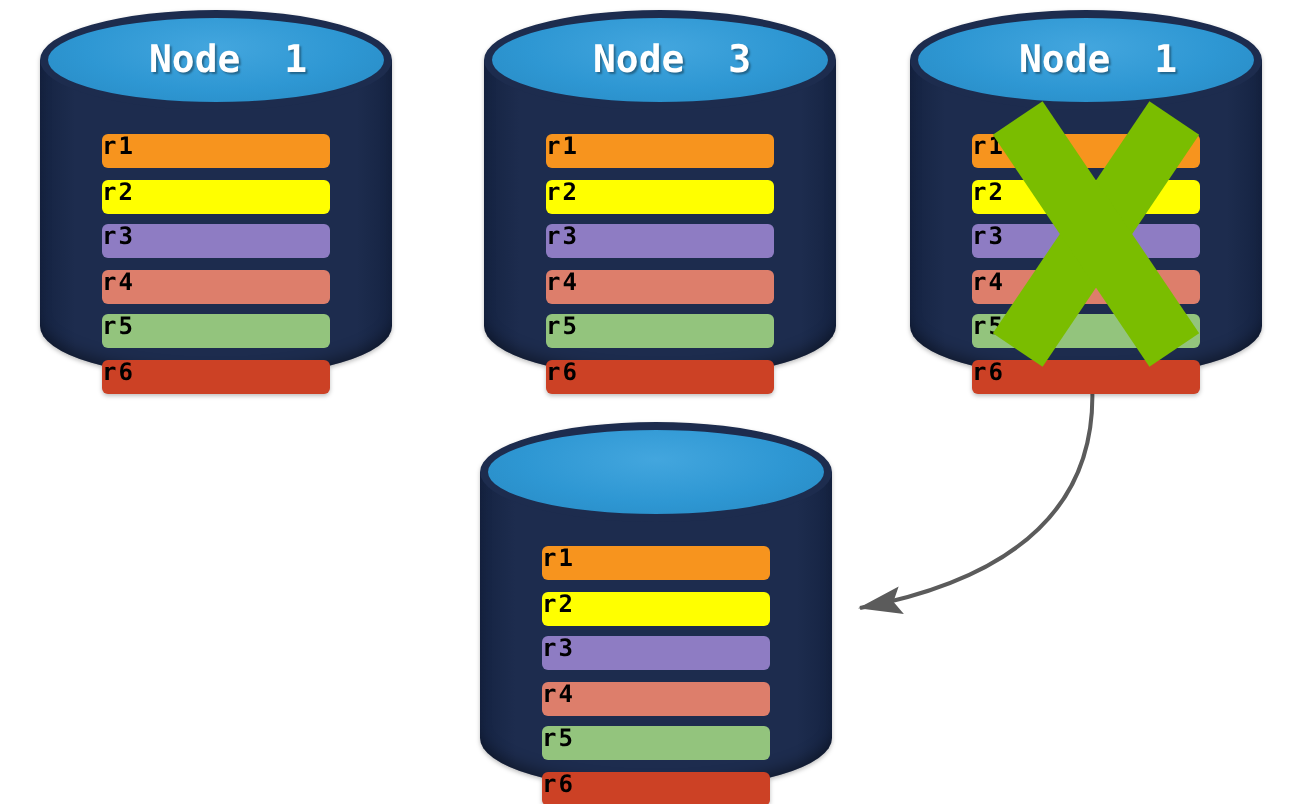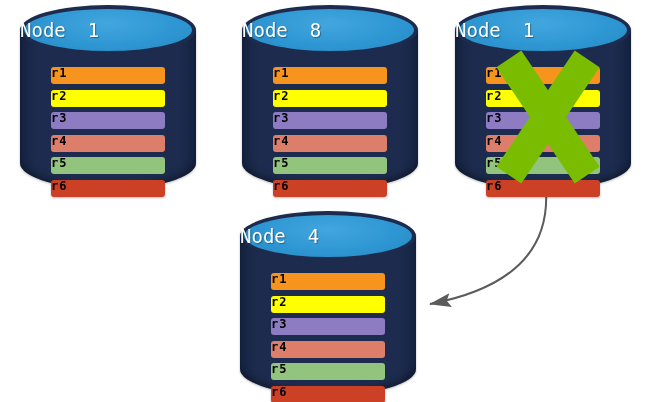--- a/index.html
+++ b/index.html
@@ -19,23 +19,23 @@
     border-bottom-left-radius:88px 26px;
     border-bottom-right-radius:88px 26px;
     box-shadow:inset 0 -5px 8px -3px rgba(0,0,0,.45);
   }
   .cyl-top{
     position:absolute;left:0;right:0;top:0;height:50px;border-radius:50%;
     background:radial-gradient(ellipse at 50% 35%, #43A6DE 0%, var(--top-c) 55%, #2789C2 100%);
     border:4px solid var(--body-c);box-sizing:border-box;
   }
   .node-title{
-    position:absolute;left:0;right:0;top:0;height:50px;line-height:50px;
-    text-align:left;color:var(--title-c,#fff);
-    font-size:19px;font-weight:normal;word-spacing:.55em;
+    position:absolute;left:12px;right:0;top:0;height:50px;line-height:50px;
+    text-align:center;color:var(--title-c,#fff);
+    font-size:19px;font-weight:bold;word-spacing:.55em;
     text-shadow:1px 1px 1px rgba(0,0,0,.35);
   }
   .records{
     position:absolute;left:31px;right:31px;top:62px;
     display:flex;flex-direction:column;gap:5.5px;
   }
   .bar{
     height:17px;border-radius:3px;text-align:left;
     font-size:12px;font-weight:bold;line-height:13px;
     letter-spacing:1px;color:var(--record-c,#000);
@@ -74,21 +74,21 @@
           <div class="bar" style="background: rgb(255, 255, 0);">r2</div>
           <div class="bar" style="background: rgb(142, 124, 195);">r3</div>
           <div class="bar" style="background: rgb(221, 126, 107);">r4</div>
           <div class="bar" style="background: rgb(147, 196, 125);">r5</div>
           <div class="bar" style="background: rgb(204, 65, 37);">r6</div>
         </div>
   </div>
       <div class="node p1">
     <div class="cyl-body"></div>
     <div class="cyl-top"></div>
-    <div class="node-title">Node 8</div>
+    <div class="node-title">Node 3</div>
     <div class="records">
           <div class="bar" style="background: rgb(247, 148, 30);">r1</div>
           <div class="bar" style="background: rgb(255, 255, 0);">r2</div>
           <div class="bar" style="background: rgb(142, 124, 195);">r3</div>
           <div class="bar" style="background: rgb(221, 126, 107);">r4</div>
           <div class="bar" style="background: rgb(147, 196, 125);">r5</div>
           <div class="bar" style="background: rgb(204, 65, 37);">r6</div>
         </div>
   </div>
       <div class="node p2">
@@ -104,21 +104,20 @@
           <div class="bar" style="background: rgb(204, 65, 37);">r6</div>
         </div>
   <div class="xmark">
           <div class="x-bar xa"></div>
           <div class="x-bar xb"></div>
         </div>
       </div>
       <div class="node p3">
     <div class="cyl-body"></div>
     <div class="cyl-top"></div>
-    <div class="node-title">Node 4</div>
     <div class="records">
           <div class="bar" style="background: rgb(247, 148, 30);">r1</div>
           <div class="bar" style="background: rgb(255, 255, 0);">r2</div>
           <div class="bar" style="background: rgb(142, 124, 195);">r3</div>
           <div class="bar" style="background: rgb(221, 126, 107);">r4</div>
           <div class="bar" style="background: rgb(147, 196, 125);">r5</div>
           <div class="bar" style="background: rgb(204, 65, 37);">r6</div>
         </div>
   </div>
     </div>

